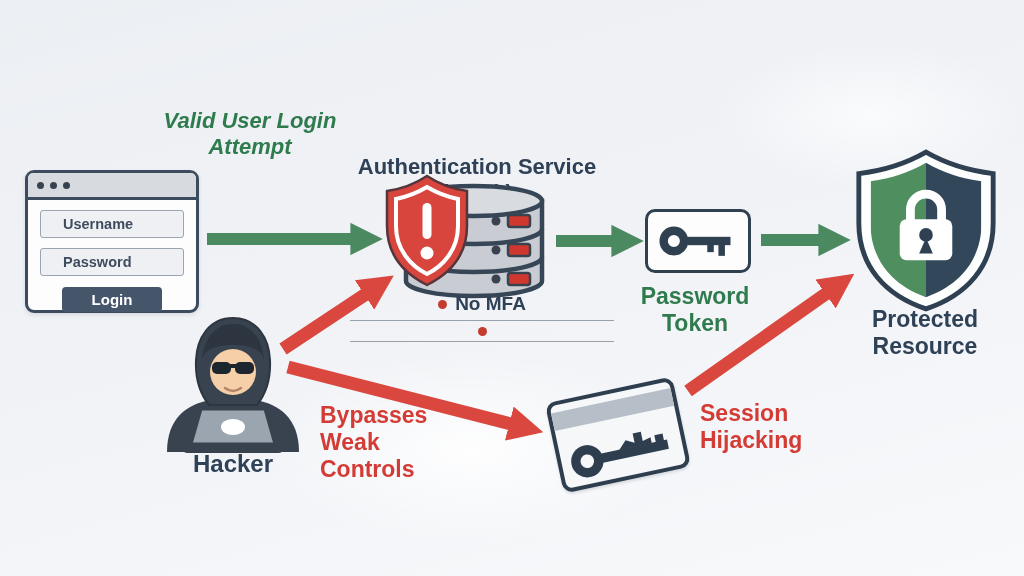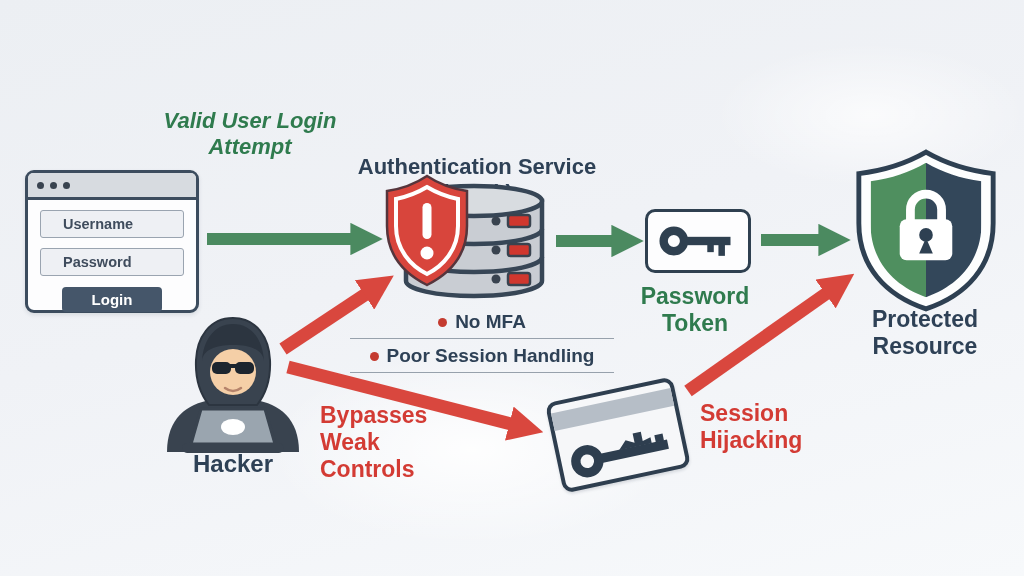--- a/index.html
+++ b/index.html
@@ -87,29 +87,28 @@
     <rect x="110" y="93" width="22" height="12" rx="2.5" fill="#d0372e" stroke="#39434f" stroke-width="2.5"></rect>
   </svg>
 
   <svg class="abs" style="left:383px;top:172px;z-index:3;" width="88" height="120" viewBox="0 0 88 120">
     <path d="M44,4 C56,12 70,17 84,19 L84,54 C84,84 66,102 44,113 C22,102 4,84 4,54 L4,19 C18,17 32,12 44,4 Z" fill="#d8453c" stroke="#55353c" stroke-width="2.5"></path>
     <path d="M44,15 C54,21 65,25 75,27 L75,54 C75,78 60,94 44,102 C28,94 13,78 13,54 L13,27 C23,25 34,21 44,15 Z" fill="none" stroke="#ffffff" stroke-width="4"></path>
     <rect x="39.5" y="31" width="9" height="36" rx="4.5" fill="#ffffff"></rect>
     <circle cx="44" cy="81" r="6.5" fill="#ffffff"></circle>
   </svg>
 
-  <div class="abs weak-box" style="left:350px;top:309px;width:264px;z-index:2;">
+  <div class="abs weak-box" style="left:350px;top:291px;width:264px;z-index:2;">
     <div class="weak-row">
       <span class="bullet"></span>
       <span>No MFA</span>
     </div>
     <div class="divider"></div>
     <div class="weak-row">
       <span class="bullet"></span>
-      <span>Poor Session Handling</span>
     </div>
     <div class="divider"></div>
   </div>
 
   <div class="abs token-box" style="left:645px;top:209px;width:100px;height:58px;z-index:2;">
     <svg width="78" height="42" viewBox="0 0 84 44">
       <circle cx="16" cy="22" r="11" fill="none" stroke="#2f4050" stroke-width="9"></circle>
       <rect x="25" y="17.5" width="52" height="9" fill="#2f4050"></rect>
       <rect x="52" y="25" width="7" height="9" fill="#2f4050"></rect>
       <rect x="64" y="25" width="7" height="13" fill="#2f4050"></rect>

